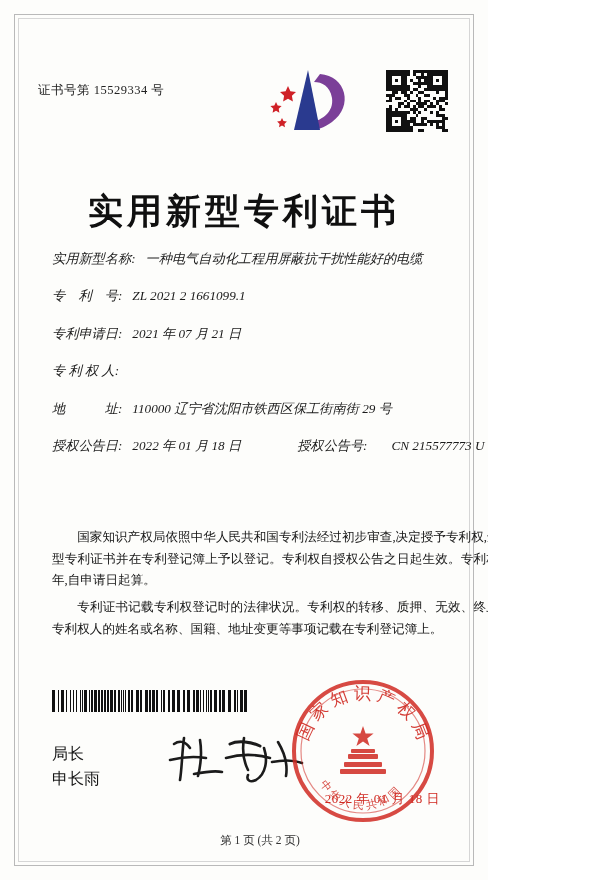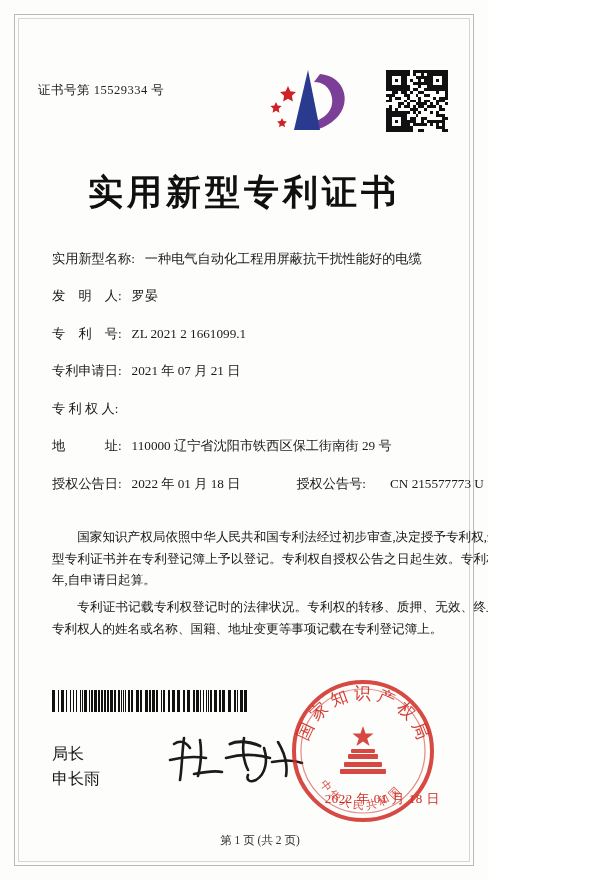--- a/index.html
+++ b/index.html
@@ -69,21 +69,21 @@
     display: grid;
     grid-template-columns: repeat(21, 1fr);
     grid-template-rows: repeat(21, 1fr);
   }
   .qr .qrgrid i { background: transparent; }
   .qr .qrgrid i.on { background: #111; }
 
   
   .main-title {
     position: absolute;
-    top: 169px;
+    top: 188px;
     left: 0;
     width: 100%;
     text-align: center;
     font-size: 35px;
     font-weight: bold;
     letter-spacing: 4px;
     color: #101010;
     font-family: Liberation Mono, monospace;
   }
 
@@ -94,20 +94,21 @@
     top: 250px;
     width: 500px;
     font-size: 13.2px;
     color: #1a1a1a;
   }
   .field-row {
     display: flex;
     align-items: flex-end;
     margin-bottom: 19px;
     line-height: 1.4;
+    font-style: italic;
   }
   .field-label {
     white-space: pre;
     flex: 0 0 auto;
   }
   .field-value {
     margin-left: 10px;
     flex: 1 1 auto;
   }
   .field-row.dual .field-value {
@@ -673,24 +674,20 @@
         <i class="on"></i>
       </div>
   </div>
 
   <div class="main-title">实用新型专利证书</div>
 
   <div class="fields">
     <div class="field-row">
       <span class="field-label">实用新型名称:</span>
       <span class="field-value">一种电气自动化工程用屏蔽抗干扰性能好的电缆</span>
-    </div>
-    <div class="field-row">
-      <span class="field-label">发　明　人:</span>
-      <span class="field-value">罗晏</span>
     </div>
     <div class="field-row">
       <span class="field-label">专　利　号:</span>
       <span class="field-value">ZL 2021 2 1661099.1</span>
     </div>
     <div class="field-row">
       <span class="field-label">专利申请日:</span>
       <span class="field-value">2021 年 07 月 21 日</span>
     </div>
     <div class="field-row">

